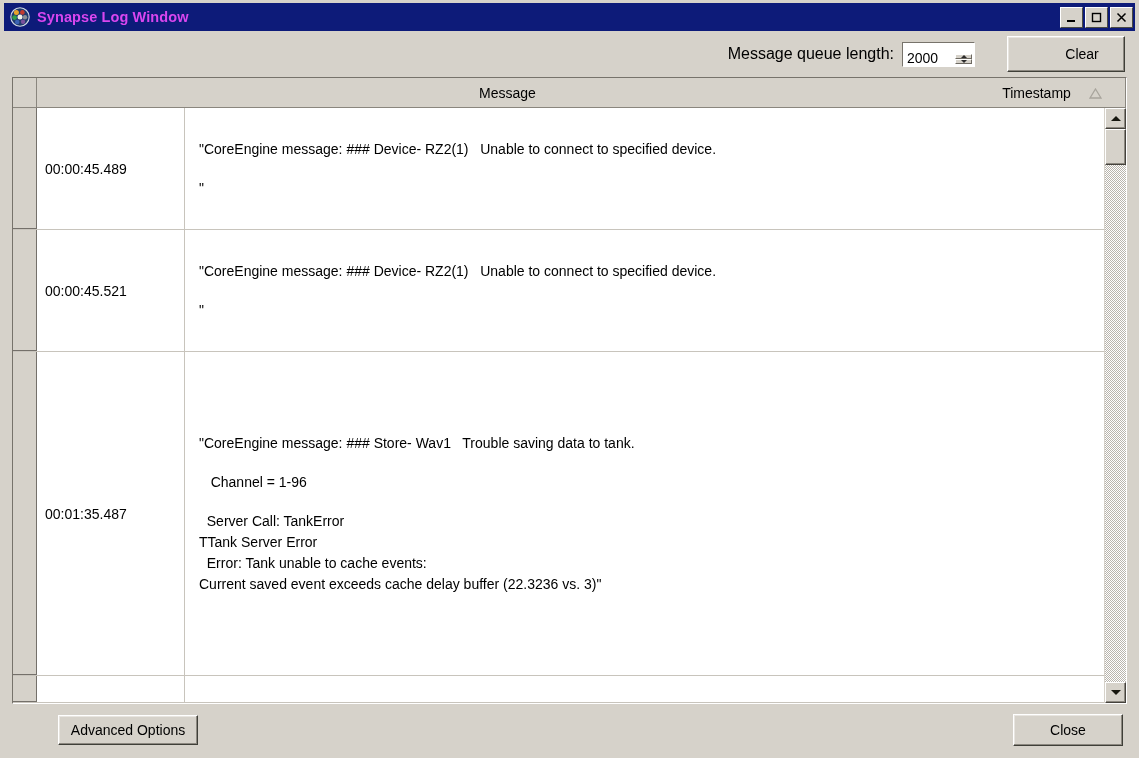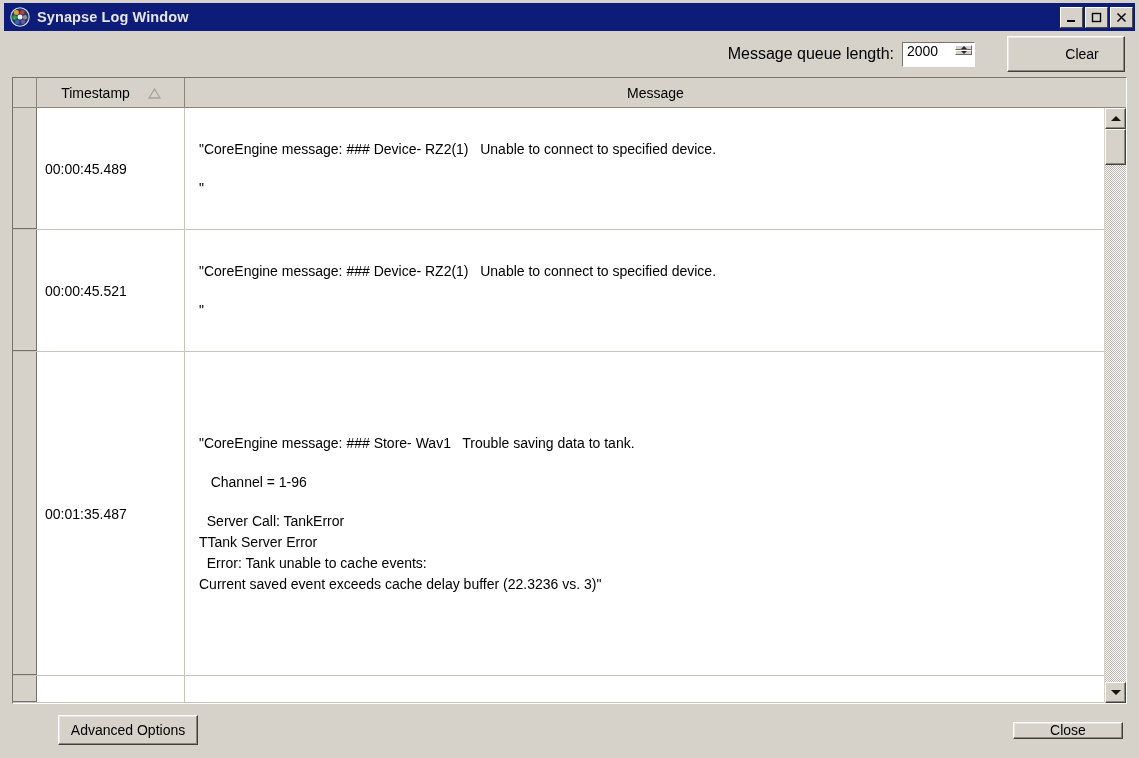--- a/index.html
+++ b/index.html
@@ -41,21 +41,21 @@
     padding: 0 2px 0 6px;
     box-sizing: border-box;
   }
   .title-icon {
     width: 20px; height: 20px;
     position: relative;
     margin-right: 7px;
     flex: 0 0 auto;
   }
   .title-text {
-    color: #e5e5e5;
+    color: #d946ef;
     font-size: 14.5px;
     font-weight: bold;
     letter-spacing: 0.1px;
     white-space: nowrap;
     flex: 1 1 auto;
   }
   .win-btns {
     display: flex;
     gap: 2px;
     align-items: center;
@@ -87,21 +87,21 @@
     box-sizing: border-box;
   }
   .mq-label {
     font-size: 16px;
     margin-right: 8px;
     white-space: nowrap;
     margin-left: 12px;
   }
   .spin-wrap {
     display: flex;
-    align-items: flex-start;
+    align-items: flex-end;
     height: 25px;
     background: #ffffff;
     border-top: 1px solid #77736b;
     border-left: 1px solid #77736b;
     border-right: 1px solid #ffffff;
     border-bottom: 1px solid #ffffff;
     box-sizing: border-box;
     margin-right: 32px;
   }
   .spin-input {
@@ -363,21 +363,21 @@
     box-sizing: border-box;
     text-align: right;
   }
   .btn-adv {
     width: 140px;
     height: 30px;
   }
   .spacer { flex: 1 1 auto; }
   .btn-close {
     width: 110px;
-    height: 17px;
+    height: 32px;
   }
 </style>
 </head>
 <body>
 
 <div class="window">
 
   <div class="titlebar">
     <div class="title-icon">
       <svg width="20" height="20" viewBox="0 0 20 20">
@@ -424,30 +424,30 @@
         </div>
       </div>
     </div>
     <div class="btn-3d btn-clear">Clear</div>
   </div>
 
   <div class="grid-outer">
 
     <div class="hdr-row">
       <div class="hdr-gutter"></div>
+      <div class="hdr-cell hdr-msg">
+        <span>Message</span>
+      </div>
       <div class="hdr-cell hdr-ts">
         <span>Timestamp</span>
         <span class="sort-tri">
           <svg width="13" height="11" viewBox="0 0 13 11">
             <path d="M6.5 1 L12 10 L1 10 Z" fill="none" stroke="#a8a49c" stroke-width="1.3"></path>
           </svg>
         </span>
-      </div>
-      <div class="hdr-cell hdr-msg">
-        <span>Message</span>
       </div>
     </div>
 
     <div class="grid-body-wrap">
       <div class="grid-main">
         <div class="rows-area">
 
           <div class="row row-h1">
             <div class="row-gutter"></div>
             <div class="cell-ts">00:00:45.489</div>

